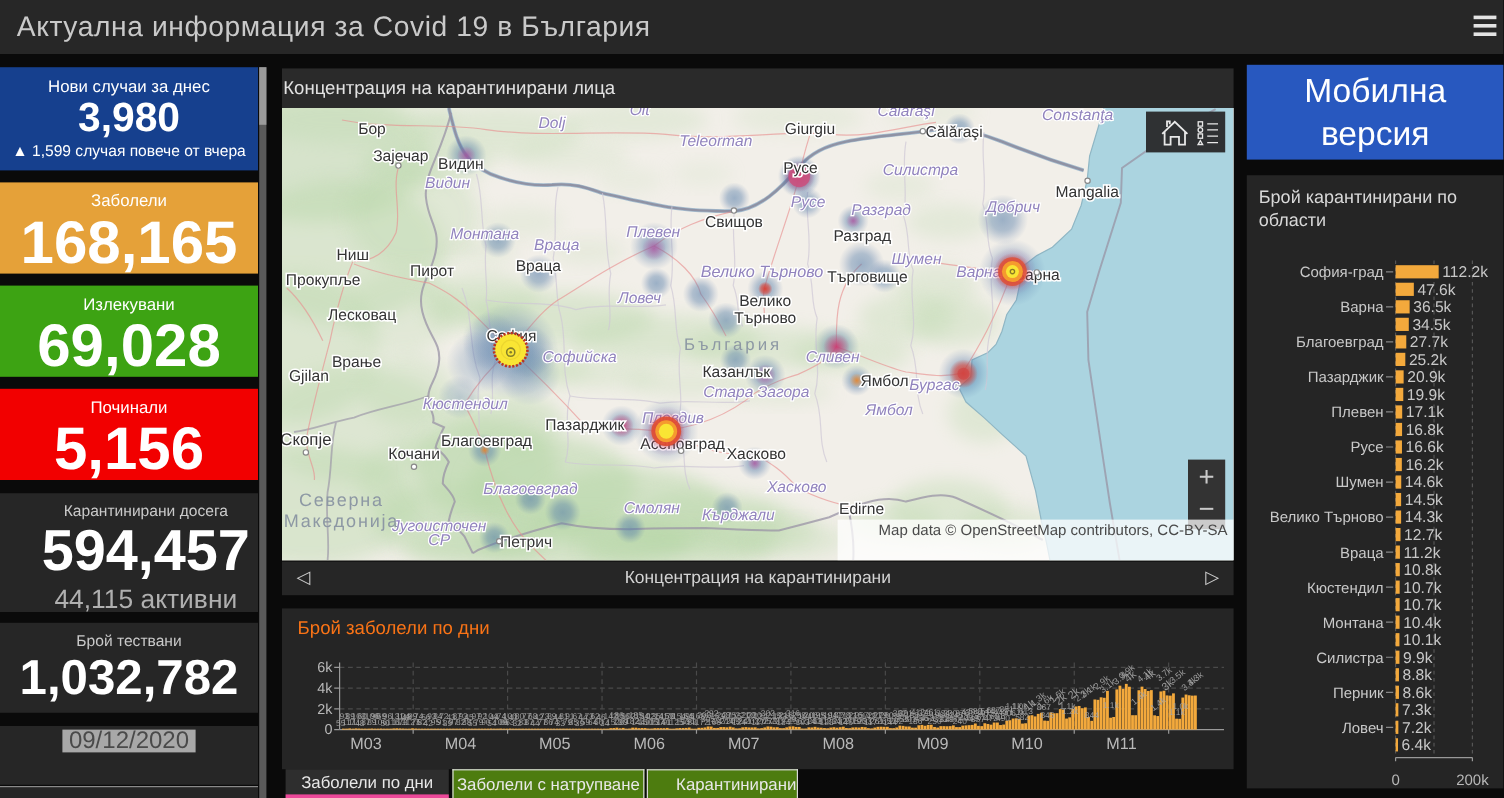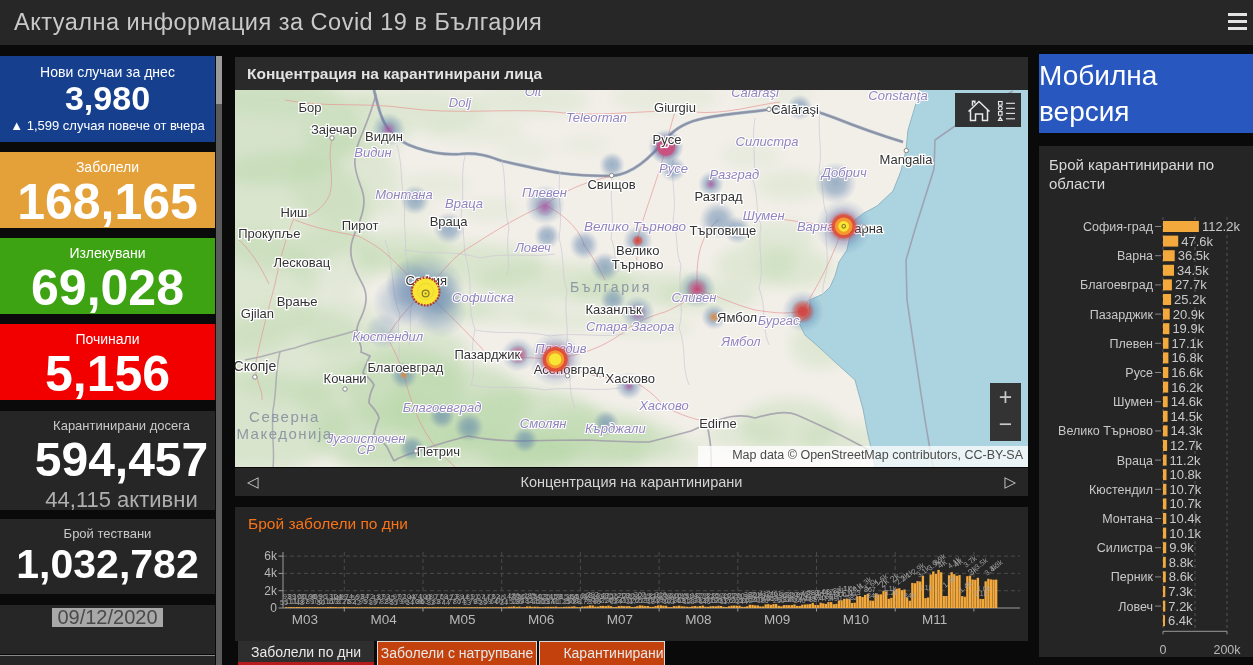--- a/index.html
+++ b/index.html
@@ -12,35 +12,35 @@
 .c3 { top:238px; height:76px; background:#3da313; }
 .c4 { top:324px; height:76px; background:#f20000; }
 .c5 { top:411px; height:99px; background:#262626;padding-left:28px; }
 .c6 { top:519px; height:75px; background:#262626; }
 .c7 { top:605px; height:49px; background:#262626; }
 .c8 { top:655px; height:10px; background:#262626; border-top:1px solid #8a8a8a;}
 .ct { font-size:14px; padding-top:7px; }
 .cn { font-size:50px; font-weight:bold; line-height:1.0; margin-top:2px; }
 .scroll { left:216px; top:56px; width:6px; height:609px; background:#5a5a5a; }
 .thumb { left:216px; top:56px; width:6px; height:48px; background:#9a9a9a; }
-.mapttl { left:235px; top:57px; width:793px; height:33px; background:#2a2a2a; color:#e2e2e2; font-size:15.5px; font-weight:bold; line-height:33px; padding-left:12px; }
+.mapttl { left:235px; top:57px; width:793px; height:33px; background:#2a2a2a; color:#e2e2e2; font-size:15.5px; font-weight:normal; line-height:33px; padding-left:1px; }
 .mapbox { left:235px; top:90px; width:793px; height:377px; background:#f2efe9; overflow:hidden; }
-.attrib { left:0px; bottom:0px; right:0; height:21px; background:rgba(255,255,255,0.75); color:#4a4a4a; font-size:12.5px; text-align:right; padding-right:5px; line-height:19px; position:absolute; width:330px; left:auto; }
+.attrib { left:0px; bottom:0px; right:0; height:34px; background:rgba(255,255,255,0.75); color:#4a4a4a; font-size:12.5px; text-align:right; padding-right:5px; line-height:19px; position:absolute; width:330px; left:auto; }
 .iconbox { position:absolute; right:7px; top:3px; width:66px; height:34px; background:#2f3133; }
 .zoombox { position:absolute; right:7px; top:293px; width:31px; height:58px; background:#333; color:#c9c9c9; text-align:center; }
 .zoombox div { height:30px; line-height:30px; font-size:22px; }
 .carousel { left:235px; top:468px; width:793px; height:28px; background:#262626; color:#d4d4d4; font-size:14.5px; text-align:center; line-height:28px; }
 .chart { left:235px; top:507px; width:793px; height:134px; background:#252525; }
 .chartttl { position:absolute; left:13px; top:8px; font-size:15.5px; color:#f97316; }
 .tabs { left:235px; top:641px; width:1018px; height:24px; }
-.tab { position:absolute; top:0; height:24px; font-size:14px; color:#e8e8e8; text-align:center; line-height:22px; background:#c2410c; border:1px solid #d8d8d8; border-bottom:none; }
-.tab1 { left:3px; width:136px; background:#2e2e2e; border:none; border-bottom:3px solid #b91c1c; }
+.tab { position:absolute; top:0; height:24px; font-size:14px; color:#e8e8e8; text-align:center; line-height:22px; background:#4d7c0f; border:1px solid #d8d8d8; border-bottom:none; }
+.tab1 { left:3px; width:136px; background:#2e2e2e; border:none; border-bottom:3px solid #ec4899; }
 .tab2 { left:142px; width:160px; }
 .tab3 { left:304px; width:126px;padding-left:23px; }
-.rblue { left:1039px; top:54px; width:214px; height:79px; background:#2858bf; color:#fff; font-size:28px; line-height:36px; padding-top:4px; }
+.rblue { left:1039px; top:54px; width:214px; height:79px; background:#2858bf; color:#fff; text-align:center; font-size:28px; line-height:36px; padding-top:4px; }
 .rpanel { left:1039px; top:146px; width:214px; height:511px; background:#252525; }
 .rttl { position:absolute; left:10px; top:9px; font-size:15px; color:#d8d8d8; line-height:19px; }
 </style></head>
 <body>
 <div class="abs hdr">
     <h1>Актуална информация за Covid 19 в България</h1>
 <div class="abs burger" style="left:1228px;top:13px">
       <div></div>
       <div></div>
       <div></div>

